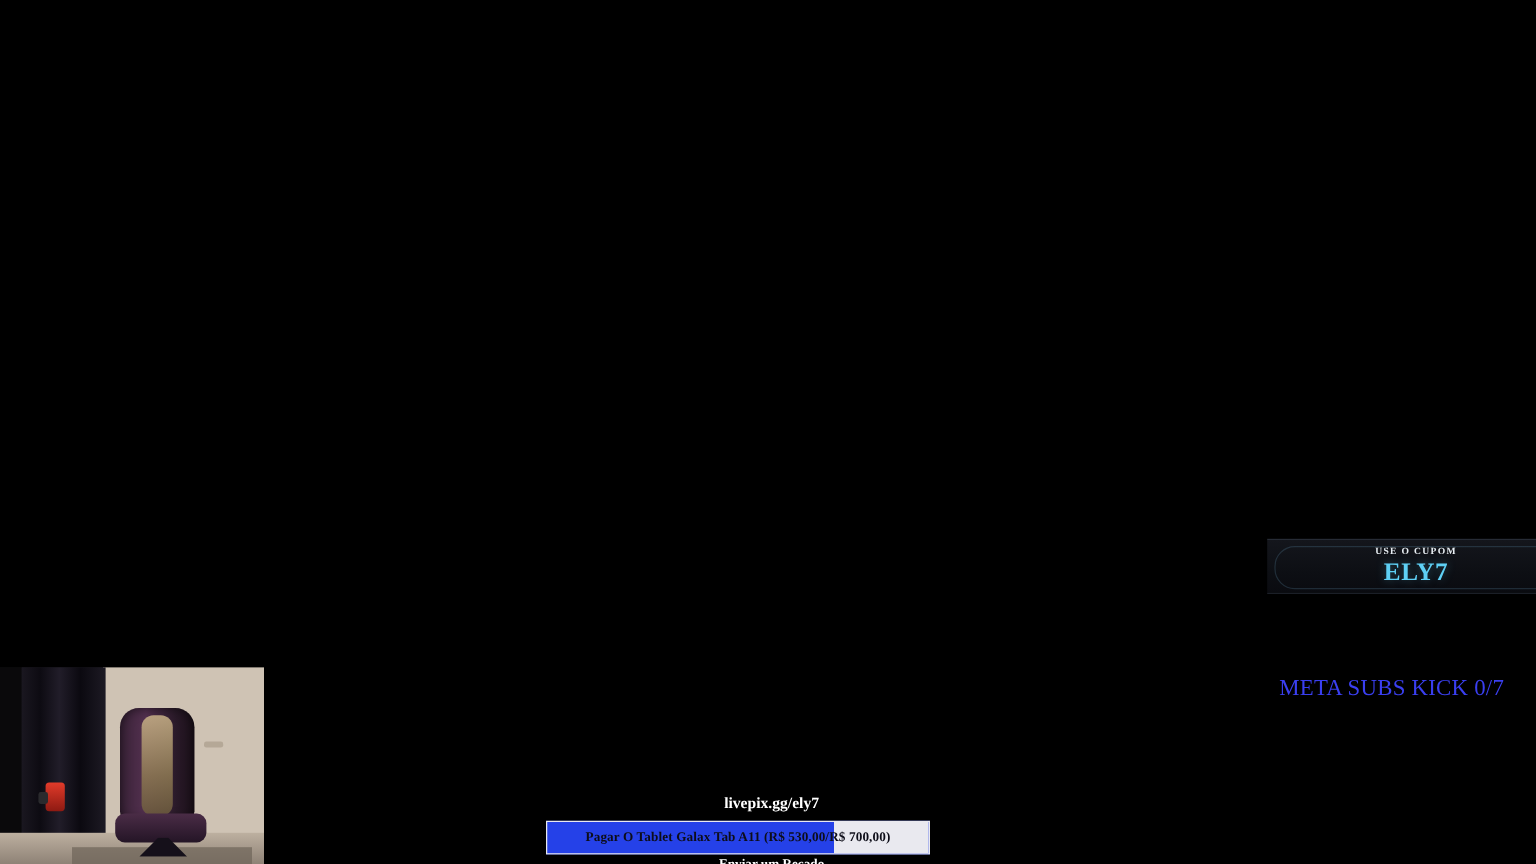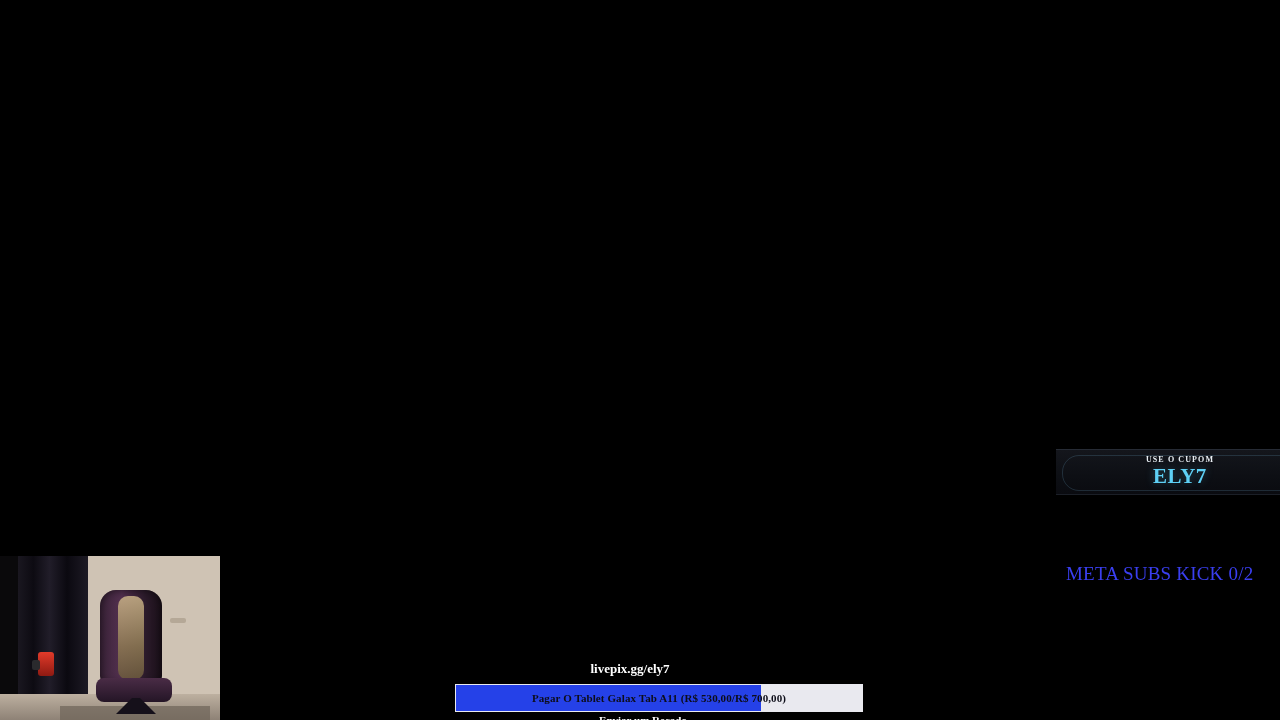--- a/index.html
+++ b/index.html
@@ -165,33 +165,33 @@
     color: #3a3ff0;
     font-size: 19px;
     font-weight: 400;
     letter-spacing: 0.2px;
     white-space: nowrap;
   }
 
   
   .donate-url {
     position: absolute;
-    left: 442px;
+    left: 455px;
     top: 661px;
     width: 376px;
     text-align: center;
     color: #ffffff;
     font-size: 13px;
     font-weight: 700;
   }
   .donate-bar {
     position: absolute;
     left: 455px;
     top: 684px;
-    width: 408px;
+    width: 320px;
     height: 28px;
     background: #2541e8;
     border: 1px solid #e9e9ef;
     box-sizing: border-box;
     overflow: hidden;
   }
   .donate-bar-fill {
     position: absolute;
     left: 0; top: 0;
     height: 100%;
@@ -249,21 +249,21 @@
     <div class="cam-chair-base"></div>
     <div class="cam-red-object"></div>
   </div>
 
   <div class="coupon">
     <div class="coupon-ring"></div>
     <div class="coupon-use">USE O CUPOM</div>
     <div class="coupon-code">ELY7</div>
   </div>
 
-  <div class="goal-text">META SUBS KICK 0/2</div>
+  <div class="goal-text">META SUBS KICK 0/7</div>
 
   <div class="donate-url">livepix.gg/ely7</div>
 
   <div class="donate-bar">
     <div class="donate-bar-track"></div>
     <div class="donate-bar-fill" style="width: 75%;"></div>
     <div class="donate-bar-label">Pagar O Tablet Galax Tab A11 (R$ 530,00/R$ 700,00)</div>
   </div>
 
   <div class="donate-sub">Enviar um Recado</div>

